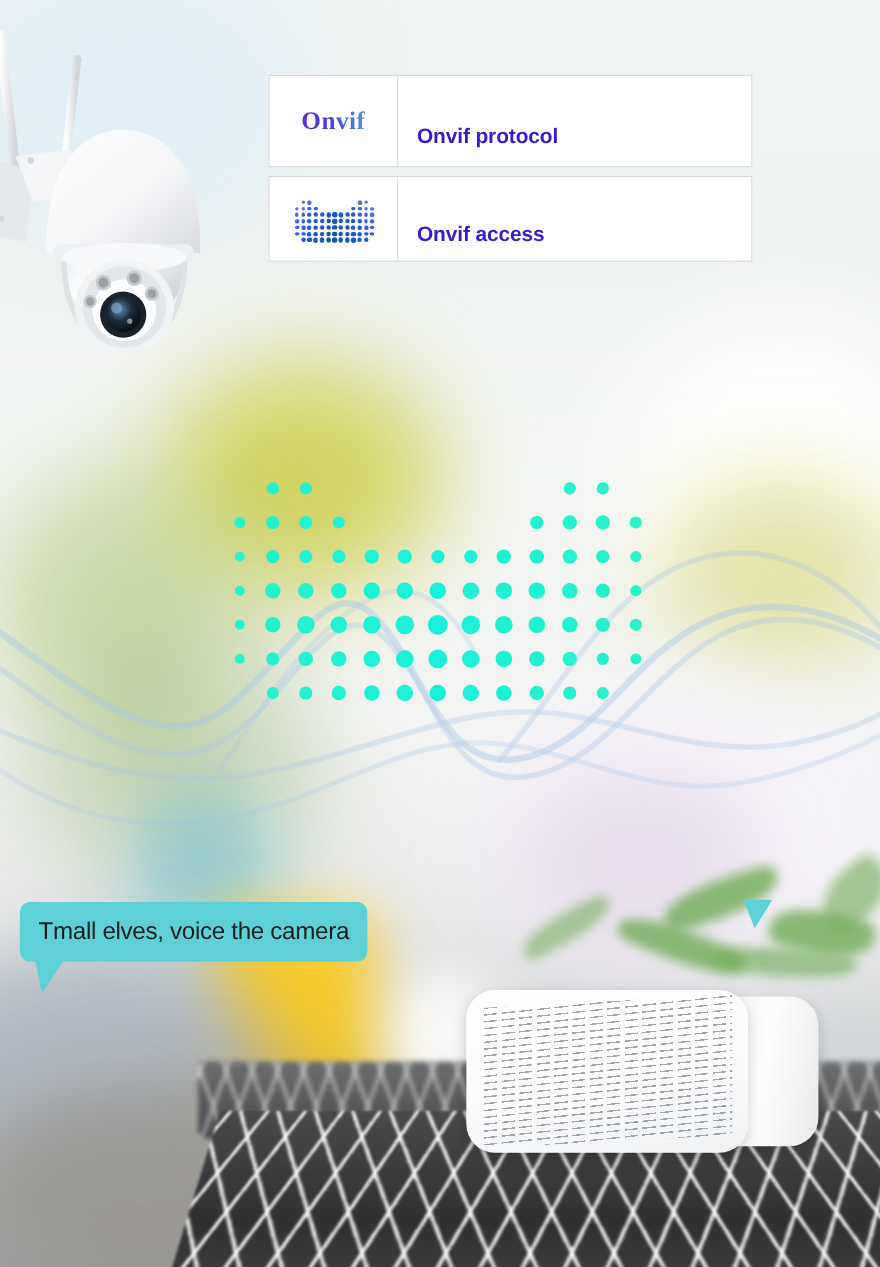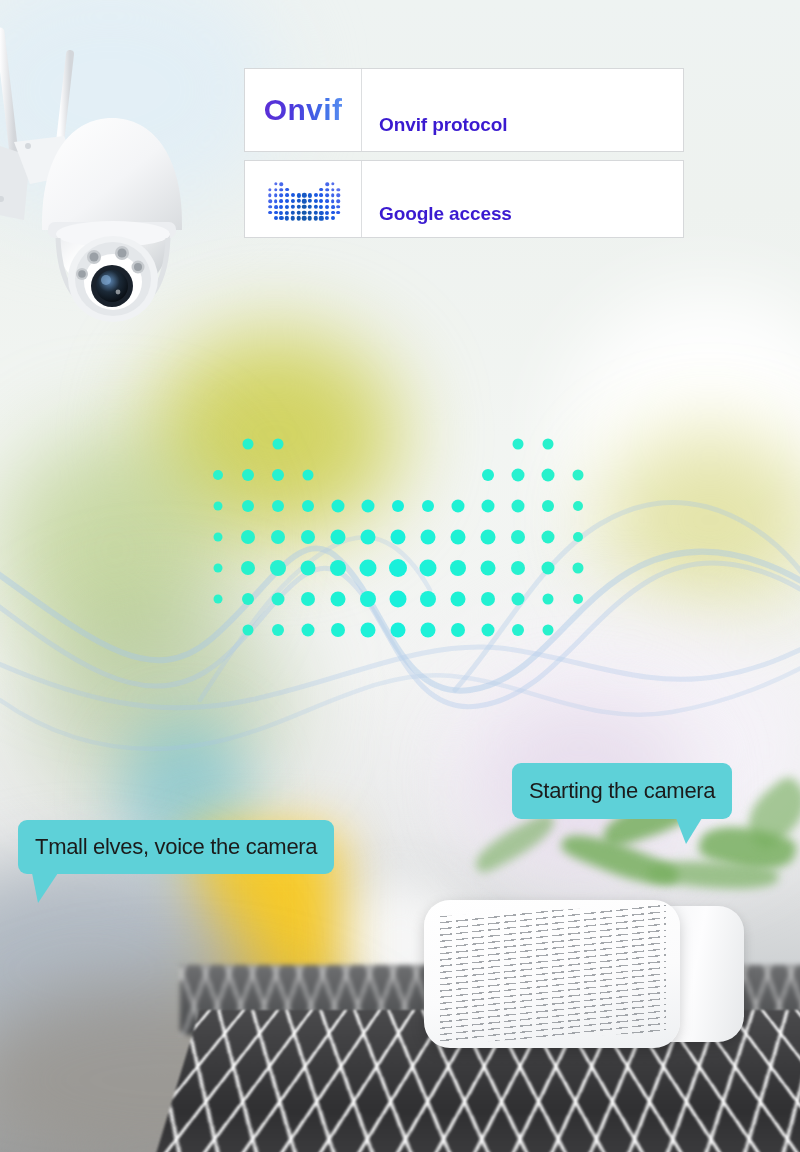--- a/index.html
+++ b/index.html
@@ -224,28 +224,28 @@
   }
   .card-sub {
     color: #3b3b3b;
     font-size: 13px;
     line-height: 1.32;
     letter-spacing: -0.25px;
   }
 
   
   .onvif-logo {
-    font-size: 30px;
+    font-size: 23px;
     font-weight: bold;
     letter-spacing: 0.4px;
     background: linear-gradient(90deg, #5b2fd6 0%, #4a3bdd 40%, #3f6ee8 75%, #5a8df0 100%);
     -webkit-background-clip: text;
     background-clip: text;
     color: transparent;
-    font-family: Liberation Sans, sans-serif;
+    font-family: Liberation Serif, serif;
   }
 
   
   .mini-matrix { position: relative; width: 78px; height: 46px; }
   .mini-dot {
     position: absolute;
     width: 3.4px; height: 3.4px;
     border-radius: 50%;
     transform: translate(-50%, -50%);
   }
@@ -521,21 +521,21 @@
             <div class="mini-dot" style="left: 34.5px; top: 42.2px; background: rgb(19, 87, 174); width: 4.6px; height: 4.6px;"></div>
             <div class="mini-dot" style="left: 40.2px; top: 42.2px; background: rgb(19, 87, 174); width: 4.6px; height: 4.6px;"></div>
             <div class="mini-dot" style="left: 45.9px; top: 42.2px; background: rgb(19, 87, 174); width: 4.6px; height: 4.6px;"></div>
             <div class="mini-dot" style="left: 51.6px; top: 42.2px; background: rgb(20, 88, 184); width: 4.50667px; height: 4.50667px;"></div>
             <div class="mini-dot" style="left: 57.3px; top: 42.2px; background: rgb(22, 89, 197); width: 4.355px; height: 4.355px;"></div>
             <div class="mini-dot" style="left: 63px; top: 42.2px; background: rgb(23, 89, 211); width: 4.20333px; height: 4.20333px;"></div>
             <div class="mini-dot" style="left: 68.7px; top: 42.2px; background: rgb(25, 88, 225); width: 4.05167px; height: 4.05167px;"></div>
           </div>
       </div>
       <div class="card-body">
-        <div class="card-title">Google access</div>
+        <div class="card-title">Onvif access</div>
       </div>
     </div>
 
   </div>
 
   <div class="dotmatrix" id="dotmatrix">
       <div class="dot" style="width: 11px; height: 11px; left: 40px; top: 12px; background: rgb(39, 241, 204);"></div>
       <div class="dot" style="width: 11px; height: 11px; left: 70px; top: 12px; background: rgb(39, 241, 208);"></div>
       <div class="dot" style="width: 11px; height: 11px; left: 310px; top: 12px; background: rgb(39, 241, 208);"></div>
       <div class="dot" style="width: 11px; height: 11px; left: 340px; top: 12px; background: rgb(39, 241, 204);"></div>
@@ -613,22 +613,19 @@
     </div>
 
   <div class="speaker">
     <div class="speaker-side"></div>
     <div class="speaker-front">
       <div class="grille"></div>
     </div>
   </div>
 
   <div class="tail tail-right"></div>
-  <div class="bubble bubble-right">
-    <span class="bubble-text">Starting the camera</span>
-  </div>
 
   <div class="tail tail-left"></div>
   <div class="bubble bubble-left">
     <span class="bubble-text">Tmall elves, voice the camera</span>
   </div>
 
 </div>
 
 </body></html>

